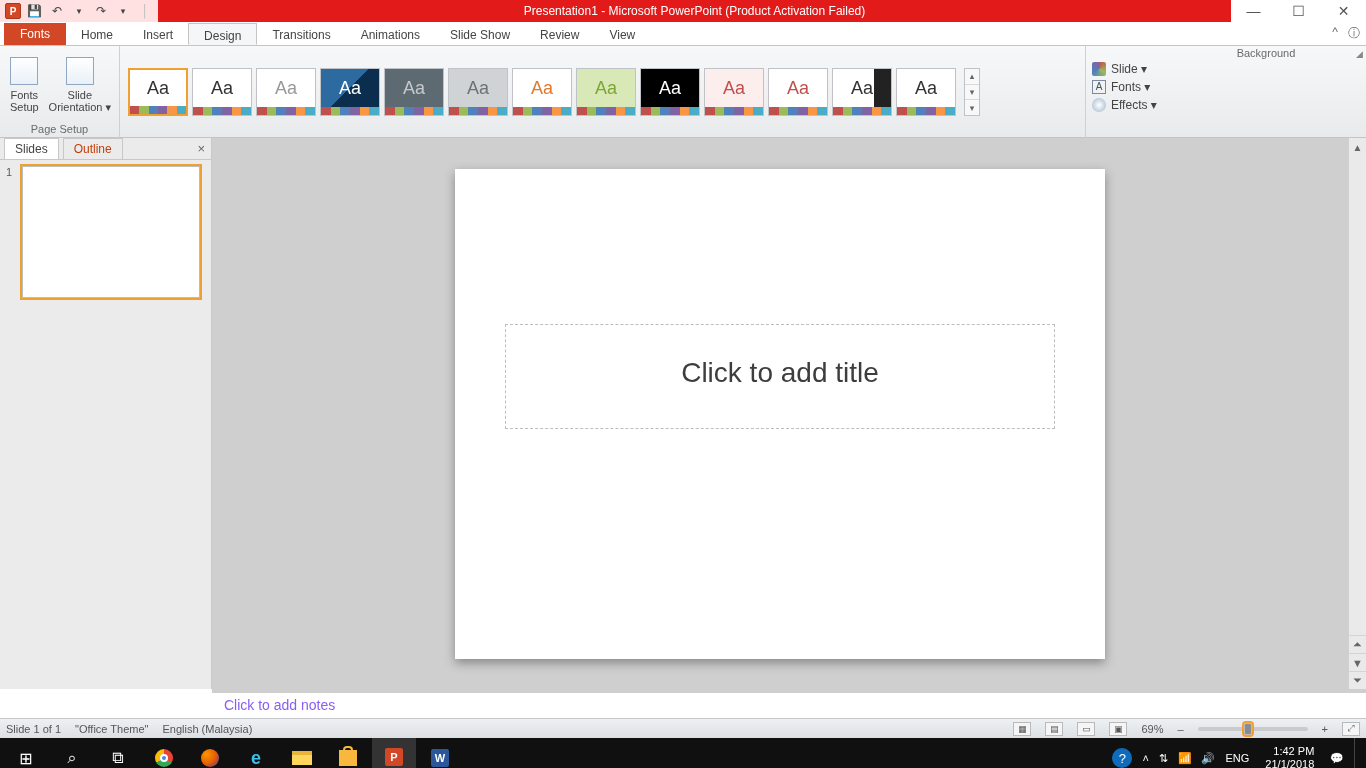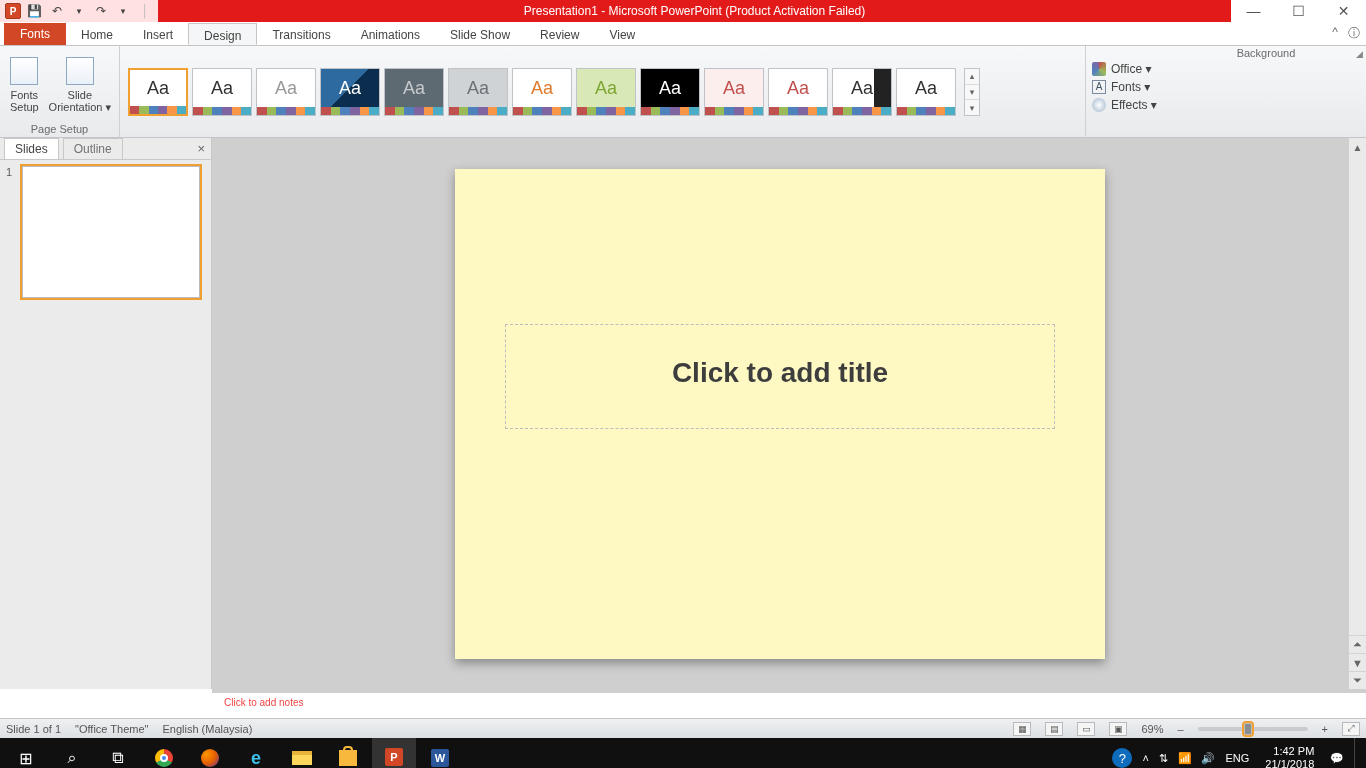--- a/index.html
+++ b/index.html
@@ -42,41 +42,41 @@
 
   .small-opts { display:flex; flex-direction:column; gap:4px; font-size:12px; color:#444;}
   .small-opts .row { display:flex; align-items:center; gap:5px; }
   .chk { width:12px; height:12px; border:1px solid #8a8a8a; background:#fff;}
 
   
   .workspace { display:flex; height:calc(768px - 22px - 24px - 92px - 19px - 20px - 40px); }
   .side { width:212px; background:#ebebeb; border-right:1px solid #c8c8c8; display:flex; flex-direction:column;}
   .side-tabs { height:22px; display:flex; align-items:flex-end; background:#ebebeb; border-bottom:1px solid #c8c8c8; position:relative;}
   .side-tabs .st { padding:3px 10px; font-size:12px; border:1px solid #c8c8c8; border-bottom:none; background:#fff; margin-left:4px;}
-  .side-tabs .st.inactive { background:#ebebeb; color:#737373;}
+  .side-tabs .st.inactive { background:#ebebeb; color:#c2410c;}
   .side-tabs .close { position:absolute; right:6px; top:3px; font-size:13px; color:#666;}
   .thumbs { padding:6px; }
   .thumb-row { display:flex; gap:6px; align-items:flex-start;}
   .thumb-num { font-size:11px; color:#5a5a5a; width:10px;}
   .thumb { width:178px; height:132px; background:#fff; border:1px solid #bcbcbc; outline:2px solid #f0a030;}
 
   .canvas-wrap { flex:1; background:#cfcfcf; display:flex; align-items:center; justify-content:center; position:relative;}
-  .slide { width:650px; height:490px; background:#fef9c3; box-shadow:0 4px 10px rgba(0,0,0,.35); position:relative;font-weight:bold;}
+  .slide { width:650px; height:490px; background:#ffffff; box-shadow:0 4px 10px rgba(0,0,0,.35); position:relative;}
   .ph { position:absolute; border:1px dashed #bdbdbd; display:flex; align-items:flex-start; justify-content:center; color:#5b5b5b;}
   .ph.title { left:50px; top:155px; width:550px; height:105px; font-size:28px; padding-top:32px; color:#3d3d3d;}
   .ph.sub   { left:100px; top:282px; width:450px; height:125px; font-size:19px; padding-top:12px; color:#8a8a8a;}
 
   .vscroll { width:18px; background:#eaeaea; border-left:1px solid #d0d0d0; position:relative;}
   .vscroll .sbtn { height:18px; display:flex; align-items:center; justify-content:center; font-size:10px; color:#666;}
   .vscroll .track { position:absolute; top:18px; bottom:54px; left:0; right:0;}
   .vscroll .nav   { position:absolute; bottom:0; left:0; right:0; height:54px; display:flex; flex-direction:column;}
   .vscroll .nav div{flex:1; display:flex; align-items:center; justify-content:center; font-size:11px; color:#666; border-top:1px solid #d4d4d4;}
 
   
-  .notes { height:29px; border-top:4px solid #cfcfcf; background:#fff; padding:4px 12px; font-size:10px; color:#ef4444; margin-left:212px;}
+  .notes { height:29px; border-top:4px solid #cfcfcf; background:#fff; padding:4px 12px; font-size:14px; color:#8b5cf6; margin-left:212px;}
   
   
   .status { height:20px; background:linear-gradient(#eef0f2,#dde0e3); border-top:1px solid #c4c6c9; display:flex; align-items:center; font-size:11px; color:#555; padding:0 6px; gap:14px;}
   .status .spacer { flex:1;}
   .vbtn { width:18px; height:14px; border:1px solid #b8bbbe; background:#f5f5f5; display:inline-flex; align-items:center; justify-content:center; font-size:9px;}
   .zoom-slider { width:110px; height:4px; background:#c9cbce; position:relative; border-radius:2px;}
   .zoom-slider .thumb { position:absolute; top:-4px; left:46px; width:8px; height:12px; background:#8a8d90; border-radius:2px;}
 
   
   .taskbar { height:40px; background:#101010; display:flex; align-items:center; padding:0 4px; gap:2px; color:#fff;}
@@ -301,21 +301,21 @@
           <div>▾</div>
         </div>
     </div>
   </div>
 
   <div class="group" style="width:80px;border-right:none">
     <div class="group-body" style="padding:6px 6px 0">
       <div class="small-opts">
         <div class="row">
             <span style="width:14px;height:14px;background:conic-gradient(#c0504d,#9bbb59,#4f81bd,#8064a2);border-radius:2px"></span>
-            <span>Office ▾</span>
+            <span>Slide ▾</span>
           </div>
         <div class="row">
             <span style="width:14px;height:14px;border:1px solid #7a8aa0;font-size:10px;line-height:12px;text-align:center;color:#456">A</span>
             <span>Fonts ▾</span>
           </div>
         <div class="row">
             <span style="width:14px;height:14px;border-radius:50%;background:radial-gradient(#fff,#9fb4cc)"></span>
             <span>Effects ▾</span>
           </div>
       </div>

